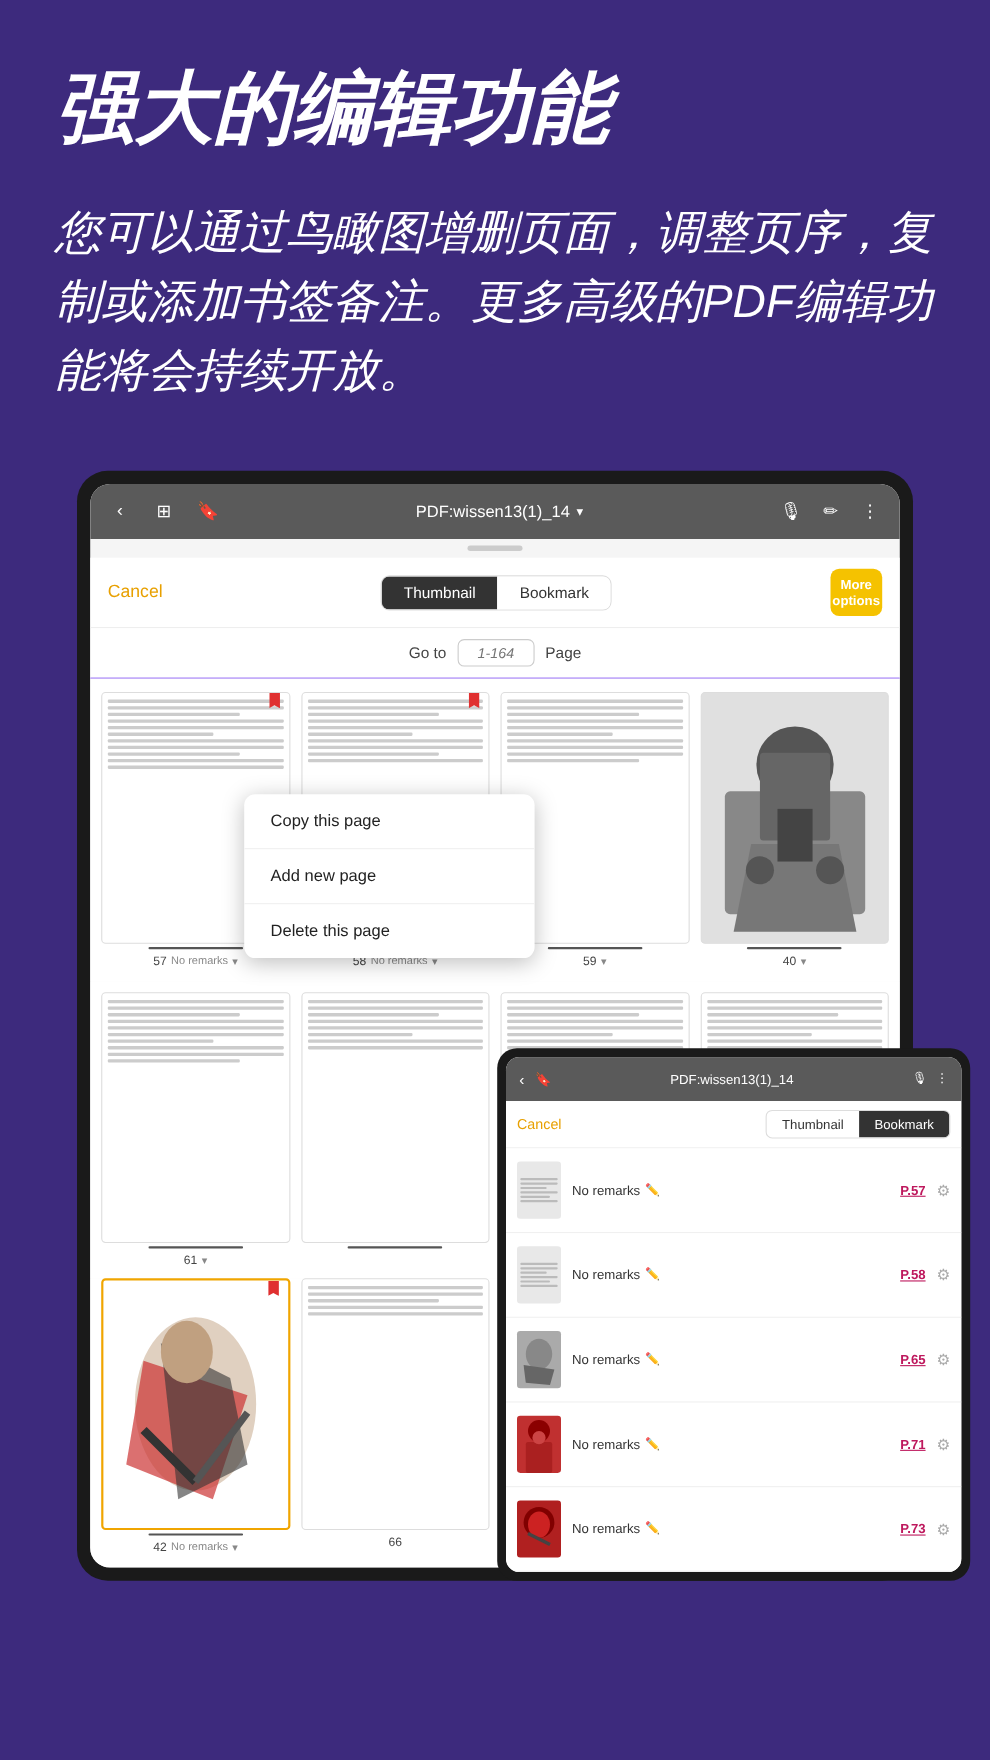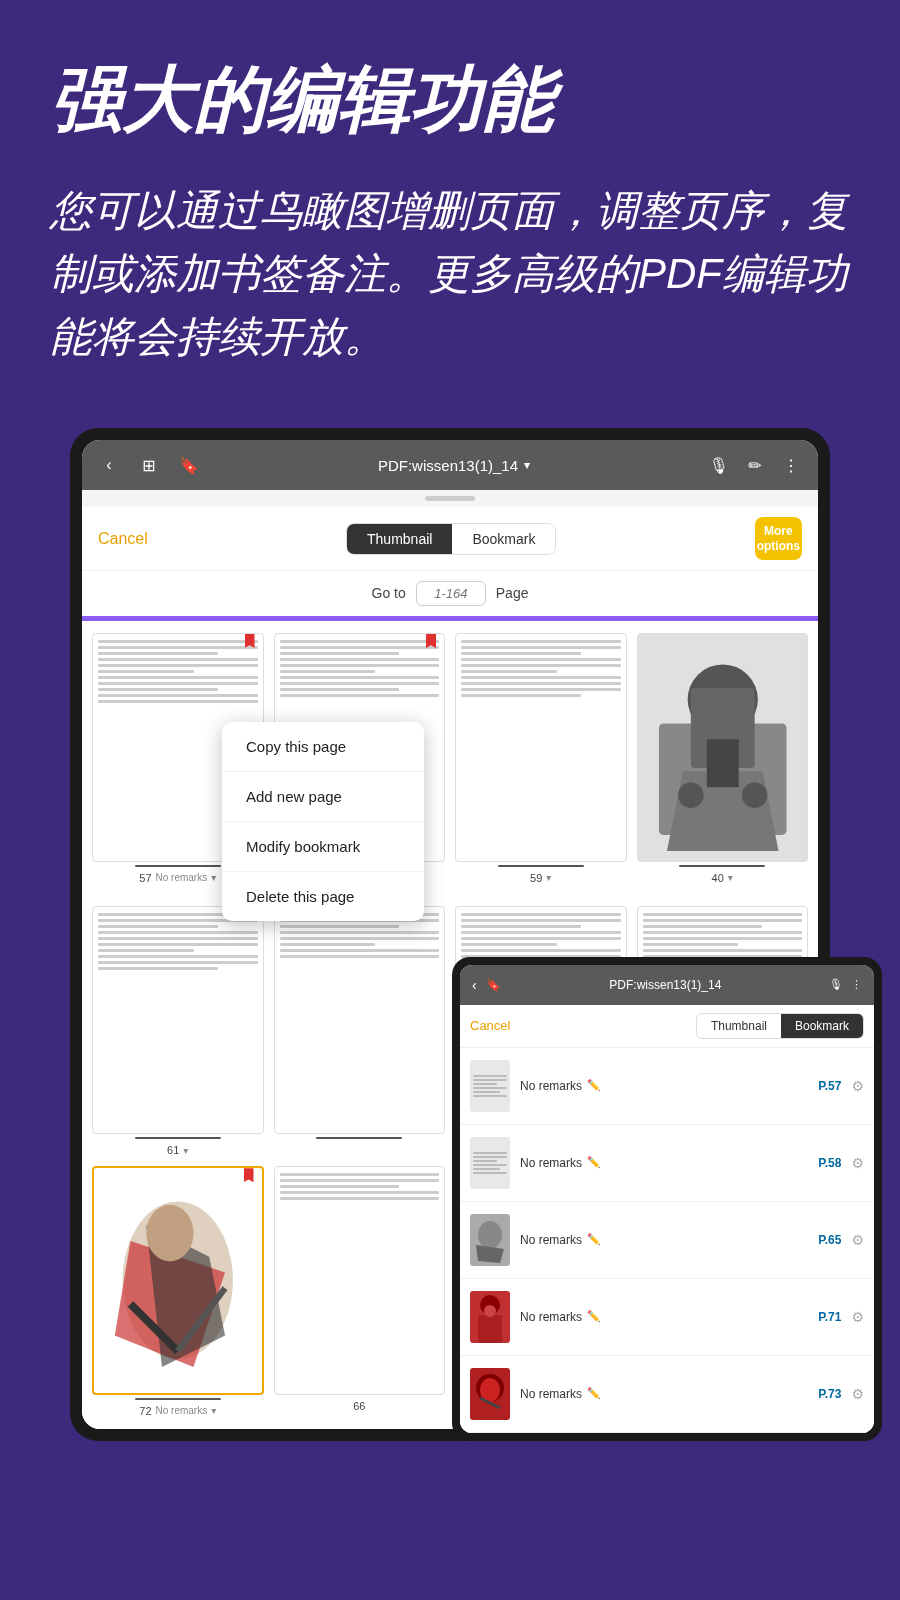--- a/index.html
+++ b/index.html
@@ -155,21 +155,21 @@
     
     .goto-row {
       background: white;
       padding: 10px 0;
       display: flex;
       align-items: center;
       justify-content: center;
       gap: 10px;
       font-size: 14px;
       color: #444;
-      border-bottom: 5px solid #8b5cf6;
+      border-bottom: 1px solid #8b5cf6;
     }
     .page-input {
       border: 1px solid #ccc;
       border-radius: 6px;
       padding: 4px 10px;
       width: 70px;
       text-align: center;
       font-size: 13px;
       color: #0c4a6e;
       font-style: italic;
@@ -255,21 +255,21 @@
 
     
     .context-menu {
       position: absolute;
       top: 282px;
       left: 140px;
       background: white;
       border-radius: 10px;
       box-shadow: 0 4px 20px rgba(0,0,0,0.25);
       z-index: 10;
-      width: 202px;
+      width: 264px;
       overflow: hidden;
     }
     .context-menu-item {
       padding: 16px 24px;
       font-size: 15px;
       color: #222;
       border-bottom: 1px solid #f0f0f0;
       cursor: pointer;
     }
     .context-menu-item:last-child {
@@ -391,22 +391,23 @@
     .bookmark-title {
       font-size: 12px;
       color: #333;
       display: flex;
       align-items: center;
       gap: 5px;
     }
     .bookmark-page {
       margin-left: auto;
       font-size: 12px;
-      color: #0369a1;
+      color: #be185d;
       font-weight: 600;
+      text-decoration: underline;
     }
     .bookmark-settings {
       color: #aaa;
       font-size: 14px;
     }
     .illustration-bm {
       background: #cc3333;
       display: flex;
       align-items: center;
       justify-content: center;
@@ -569,21 +570,20 @@
           <div class="thumb-label">
             <span>40</span>
             <span class="dropdown-arrow">▾</span>
           </div>
         </div>
       </div>
 
       <div class="context-menu">
         <div class="context-menu-item">Copy this page</div>
         <div class="context-menu-item">Add new page</div>
-        <div class="context-menu-item">Modify bookmark</div>
         <div class="context-menu-item">Delete this page</div>
       </div>
 
       <div class="thumb-grid-2">
 
         <div class="thumb-item">
           <div class="thumb-page">
             <div class="thumb-text-lines">
               <div class="text-line"></div>
               <div class="text-line"></div>
@@ -664,21 +664,21 @@
               <ellipse cx="50" cy="65" rx="35" ry="50" fill="#e0d0c0"></ellipse>
               <polygon points="20,40 80,60 60,120 10,100" fill="#cc3333" opacity="0.7"></polygon>
               <polygon points="30,30 70,50 80,100 40,120" fill="#333" opacity="0.6"></polygon>
               <ellipse cx="45" cy="35" rx="15" ry="18" fill="#c0a080"></ellipse>
               <line x1="20" y1="80" x2="50" y2="110" stroke="#333" stroke-width="5"></line>
               <line x1="80" y1="70" x2="50" y2="110" stroke="#555" stroke-width="4"></line>
             </svg>
           </div>
           <div class="thumb-divider"></div>
           <div class="thumb-label">
-            <span>72</span>
+            <span>42</span>
             <span class="no-remarks">No remarks</span>
             <span class="dropdown-arrow">▾</span>
           </div>
         </div>
 
         <div class="thumb-item">
           <div class="thumb-page">
             <div class="thumb-text-lines">
               <div class="text-line"></div>
               <div class="text-line"></div>

